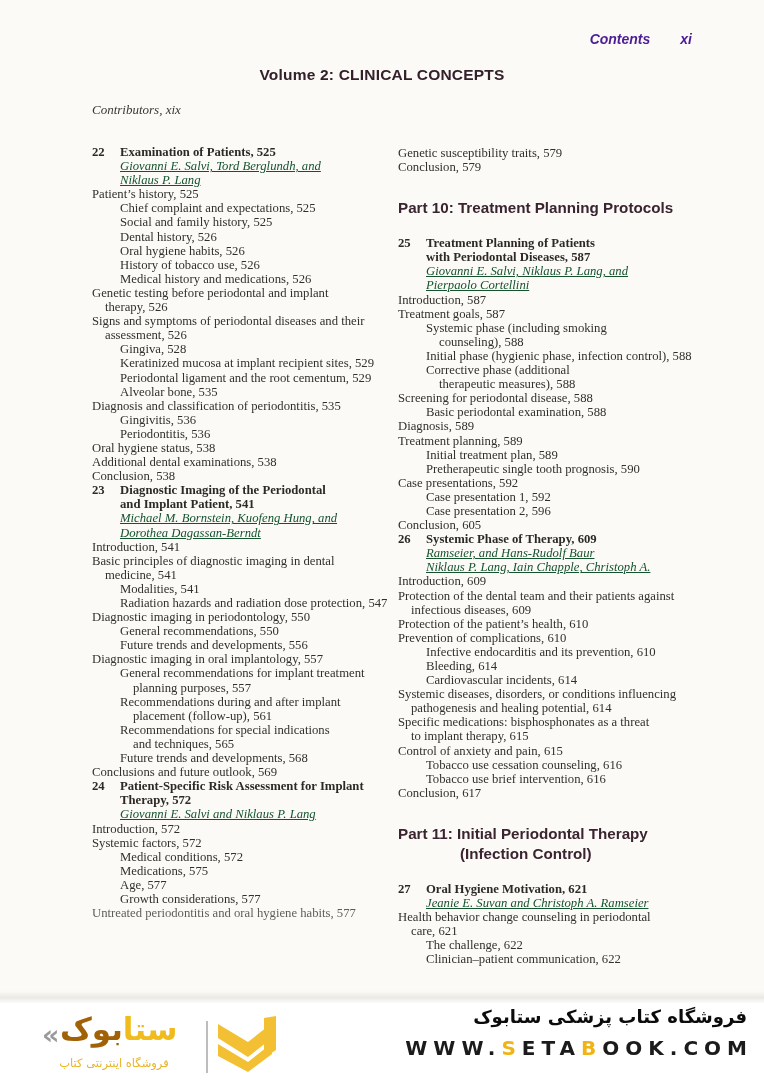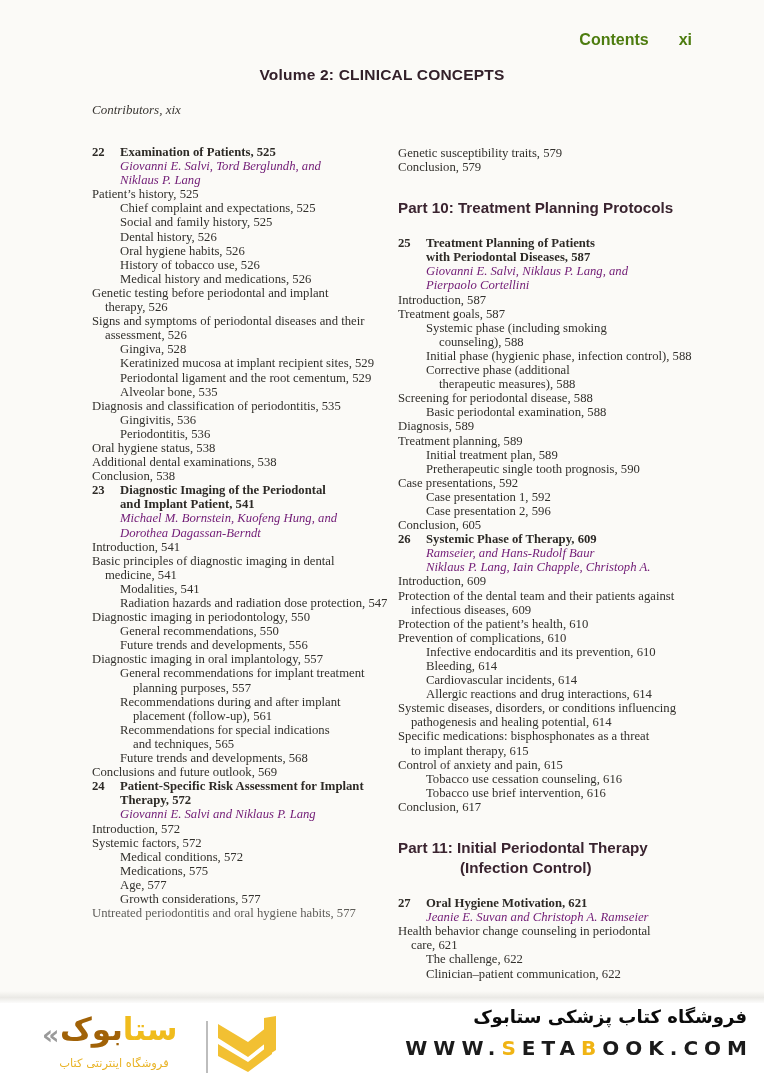--- a/index.html
+++ b/index.html
@@ -4,21 +4,21 @@
 <style>
   html,body{margin:0;padding:0;background:#e9e9e7;}
   .page{
     position:relative;width:764px;height:1080px;margin:0 auto;
     background:#fbfaf7;overflow:hidden;
     font-family:"Liberation Serif",serif;color:#32302c;
   }
   
   .hdr{
     position:absolute;top:31px;right:72px;display:flex;gap:30px;
-    font-family:"Liberation Sans",sans-serif;font-weight:700;font-size:16px;color:#4d7c0f;
+    font-family:"Liberation Sans",sans-serif;font-weight:700;font-size:14px;color:#4c1d95;font-style:italic;
   }
   
   .vol-title{
     position:absolute;top:66px;left:0;width:100%;text-align:center;
     font-family:"Liberation Sans",sans-serif;font-weight:700;font-size:15.5px;
     color:#33202a;letter-spacing:.2px;
   }
   .contrib{position:absolute;top:102px;left:92px;font-style:italic;font-size:13px;color:#3a3733;}
   
   .col{position:absolute;width:300px;font-size:12.7px;line-height:14.1px;white-space:nowrap;}
@@ -27,21 +27,21 @@
   .col > :first-child{margin-top:0 !important;}
   .e{white-space:nowrap;}
   .e-part{
     font-family:"Liberation Sans",sans-serif;font-weight:700;font-size:15.2px;
     color:#3a2430;line-height:20px;margin:24px 0 18px;
   }
   .e-part2{margin:-18px 0 18px;padding-left:62px;}
   .e-ch{font-weight:700;position:relative;padding-left:28px;color:#2d2a26;}
   .e-ch .num{position:absolute;left:0;top:0;}
   .e-chc{font-weight:700;padding-left:28px;color:#2d2a26;}
-  .e-au{font-style:italic;padding-left:28px;color:#701a75;}
+  .e-au{font-style:italic;padding-left:28px;color:#14532d;text-decoration:underline;}
   .e-t0{padding-left:0;}
   .e-t0c{padding-left:13px;}
   .e-t1{padding-left:28px;}
   .e-t1c{padding-left:41px;}
   .e-faded{opacity:.78;}
   
   .scan-edge{
     position:absolute;left:0;top:991px;width:764px;height:13px;
     background:linear-gradient(to bottom, rgba(251,250,247,0) 0%, rgba(160,158,150,.18) 50%, rgba(255,255,255,.95) 100%);
   }
@@ -172,21 +172,20 @@
       <div class="e e-au">Ramseier, and Hans-Rudolf Baur</div>
       <div class="e e-au">Niklaus P. Lang, Iain Chapple, Christoph A.</div>
       <div class="e e-t0">Introduction, 609</div>
       <div class="e e-t0">Protection of the dental team and their patients against</div>
       <div class="e e-t0c">infectious diseases, 609</div>
       <div class="e e-t0">Protection of the patient’s health, 610</div>
       <div class="e e-t0">Prevention of complications, 610</div>
       <div class="e e-t1">Infective endocarditis and its prevention, 610</div>
       <div class="e e-t1">Bleeding, 614</div>
       <div class="e e-t1">Cardiovascular incidents, 614</div>
-      <div class="e e-t1">Allergic reactions and drug interactions, 614</div>
       <div class="e e-t0">Systemic diseases, disorders, or conditions influencing</div>
       <div class="e e-t0c">pathogenesis and healing potential, 614</div>
       <div class="e e-t0">Specific medications: bisphosphonates as a threat</div>
       <div class="e e-t0c">to implant therapy, 615</div>
       <div class="e e-t0">Control of anxiety and pain, 615</div>
       <div class="e e-t1">Tobacco use cessation counseling, 616</div>
       <div class="e e-t1">Tobacco use brief intervention, 616</div>
       <div class="e e-t0">Conclusion, 617</div>
       <div class="e e-part">Part 11: Initial Periodontal Therapy</div>
       <div class="e e-part e-part2">(Infection Control)</div>

